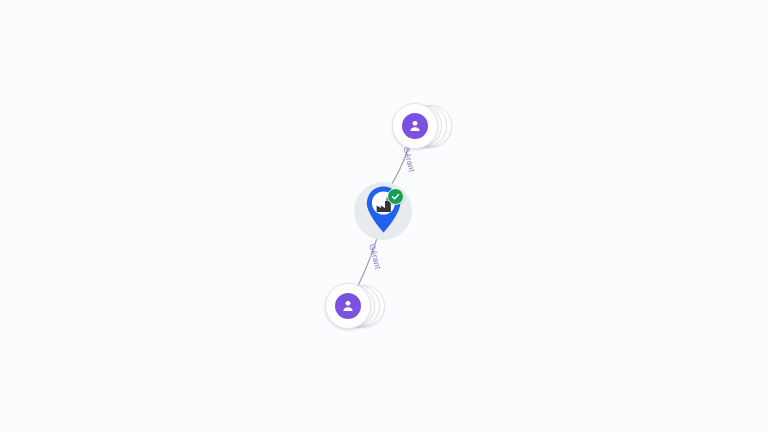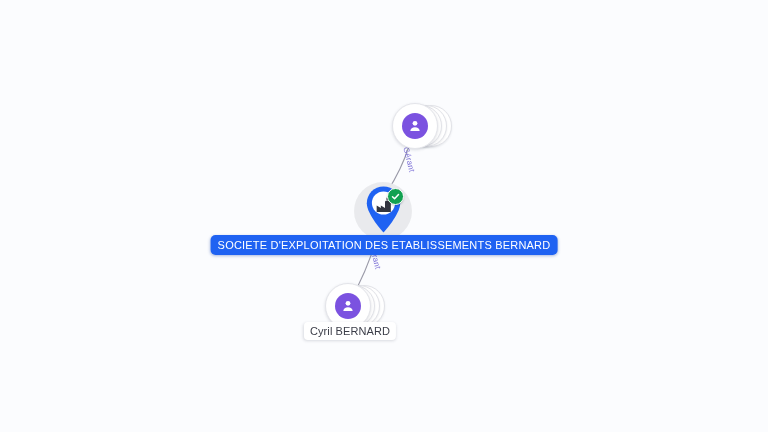--- a/index.html
+++ b/index.html
@@ -204,31 +204,29 @@
       </svg>
     </div>
 
     <div class="pin-check">
       <svg width="9" height="9" viewBox="0 0 24 24" fill="none" stroke="#ffffff" stroke-width="4" stroke-linecap="round" stroke-linejoin="round" aria-hidden="true">
         <path d="M4 12.5 L 9.5 18 L 20 6.5"></path>
       </svg>
     </div>
   </div>
 
-  <div class="node-label company" style="left:384px; top:235px;">SOCIETE D'EXPLOITATION DES ETABLISSEMENTS BERNARD</div>
 
   <div class="node person-node" style="left:351px; top:305px;">
     <div class="stack-card s3"></div>
     <div class="stack-card s2"></div>
     <div class="stack-card s1"></div>
     <div class="avatar-disc">
       <div class="avatar-circle">
         <svg width="16" height="16" viewBox="0 0 24 24" fill="#ffffff" aria-hidden="true">
           <circle cx="12" cy="8" r="3.6"></circle>
           <path d="M5 19.5c0-3.6 3.2-5.6 7-5.6s7 2 7 5.6z"></path>
         </svg>
       </div>
     </div>
   </div>
 
-  <div class="node-label" style="left:350px; top:322px;">Cyril BERNARD</div>
 
 </div>
 
 </body></html>

